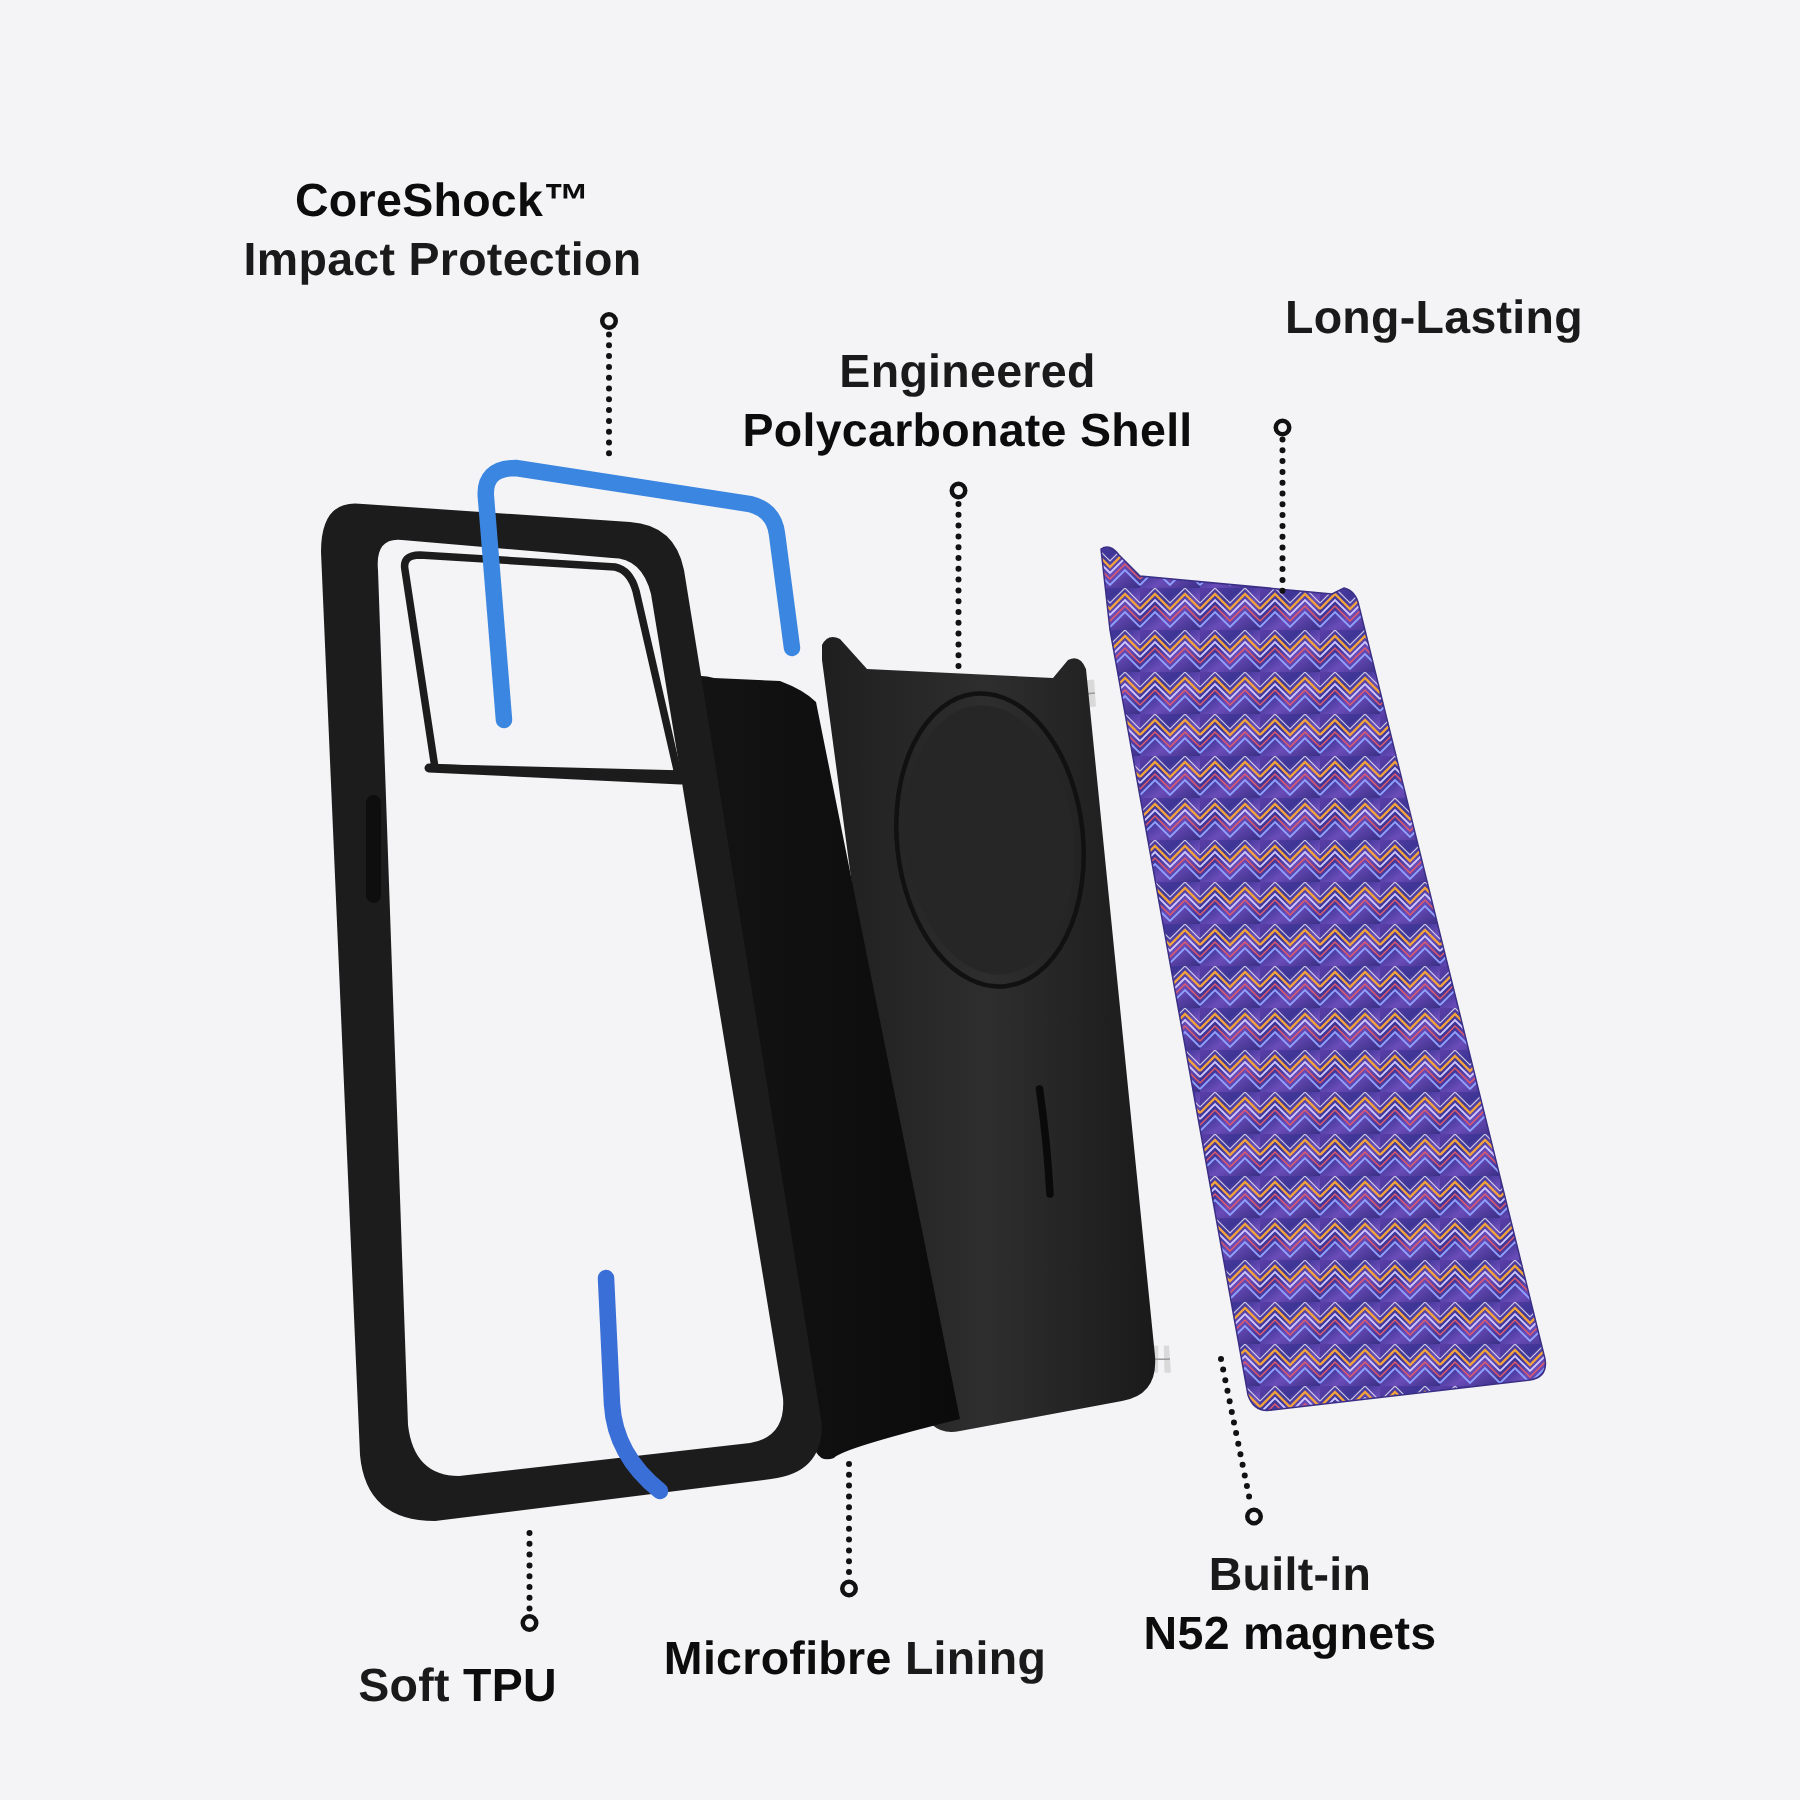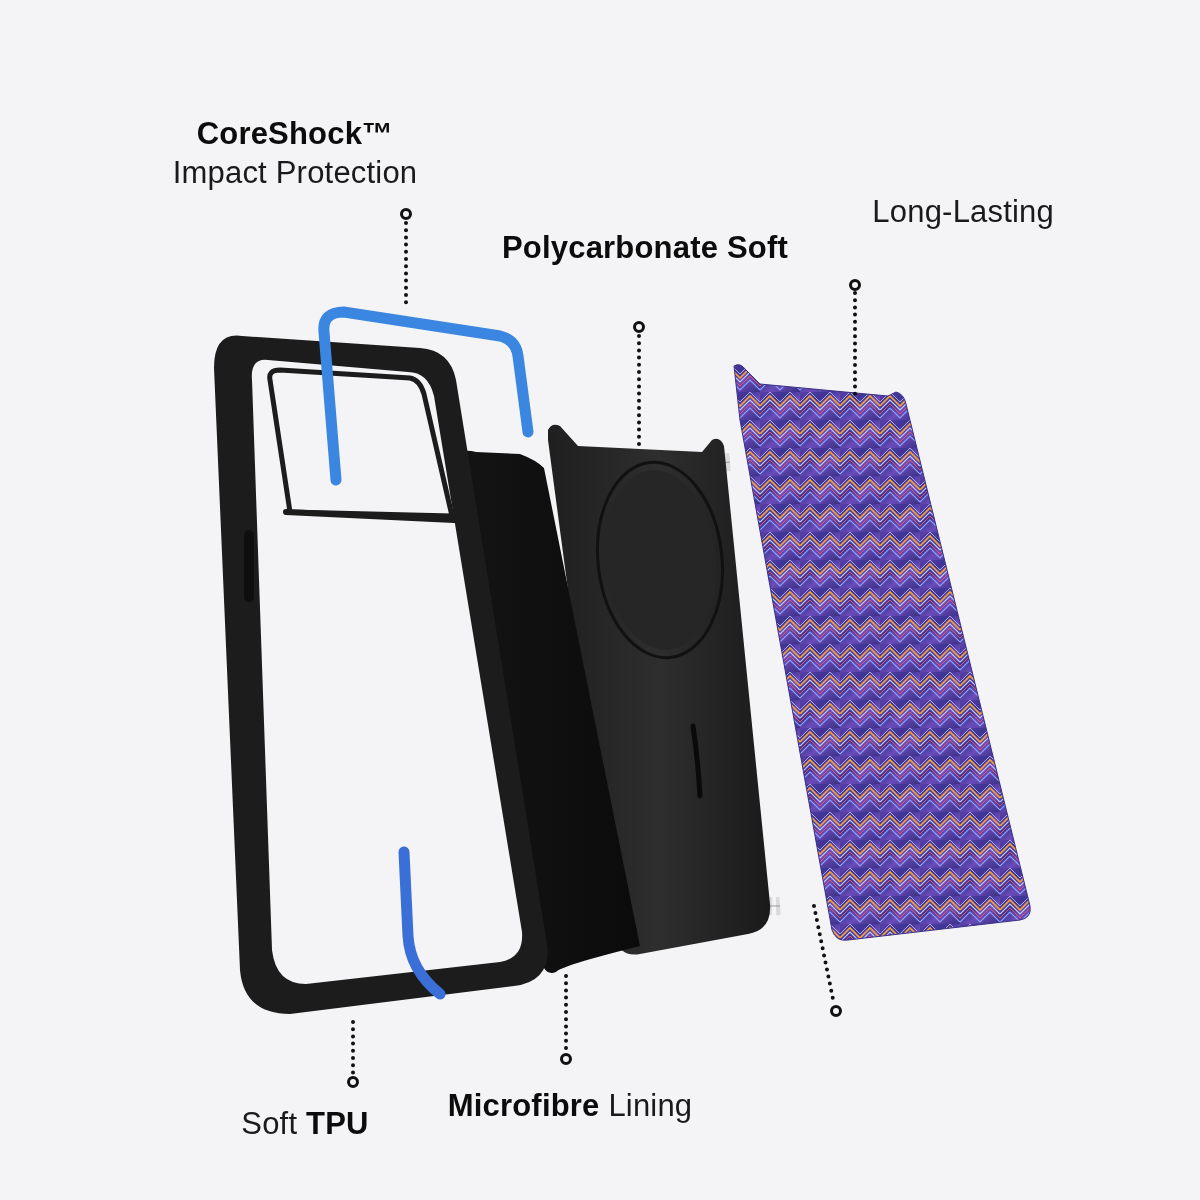--- a/index.html
+++ b/index.html
@@ -8,21 +8,21 @@
     background: #f4f4f6;
     font-family: "Liberation Sans", "DejaVu Sans", sans-serif;
     color: #111;
     position: relative;
   }
   .stage { position: absolute; inset: 0; }
   .label {
     position: absolute; text-align: center;
     font-size: 31px; line-height: 39px; letter-spacing: 0.2px;
   }
-  .label .light { font-weight: 400; color: #1a1a1a; }
+  .label .light { font-weight: 700; color: #1a1a1a; }
   .label .bold { font-weight: 700; color: #0c0c0c; }
   .label .line { display: block; white-space: nowrap; }
   .label .inline { white-space: nowrap; }
 
   svg.art { position: absolute; left: 0; top: 0; }
 </style>
 </head>
 <body>
 
 <div class="stage">
@@ -108,30 +108,35 @@
       <circle cx="836" cy="1011" r="4.5"></circle>
     </g>
   </svg>
 
   <div class="label" style="left:140px; top:114px; width:310px;">
     <span class="line bold">CoreShock™</span>
     <span class="line light">Impact Protection</span>
   </div>
 
   <div class="label" style="left:470px; top:228px; width:350px;">
-    <span class="line bold">Polycarbonate Soft</span>
+    <span class="line light">Engineered</span>
+    <span class="line bold">Polycarbonate Shell</span>
   </div>
 
-  <div class="label" style="left:782px; top:192px; width:272px;text-align:right;">
+  <div class="label" style="left:820px; top:192px; width:272px;">
     <span class="line light">Long-Lasting</span>
   </div>
 
   <div class="label" style="left:420px; top:1086px; width:300px;">
     <span class="inline bold">Microfibre</span>
     <span class="inline light">Lining</span>
   </div>
 
   <div class="label" style="left:220px; top:1104px; width:170px;">
     <span class="inline light">Soft</span>
     <span class="inline bold">TPU</span>
   </div>
 
+  <div class="label" style="left:740px; top:1030px; width:240px;">
+    <span class="line light">Built-in</span>
+    <span class="line bold">N52 magnets</span>
+  </div>
 </div>
 
 </body></html>

